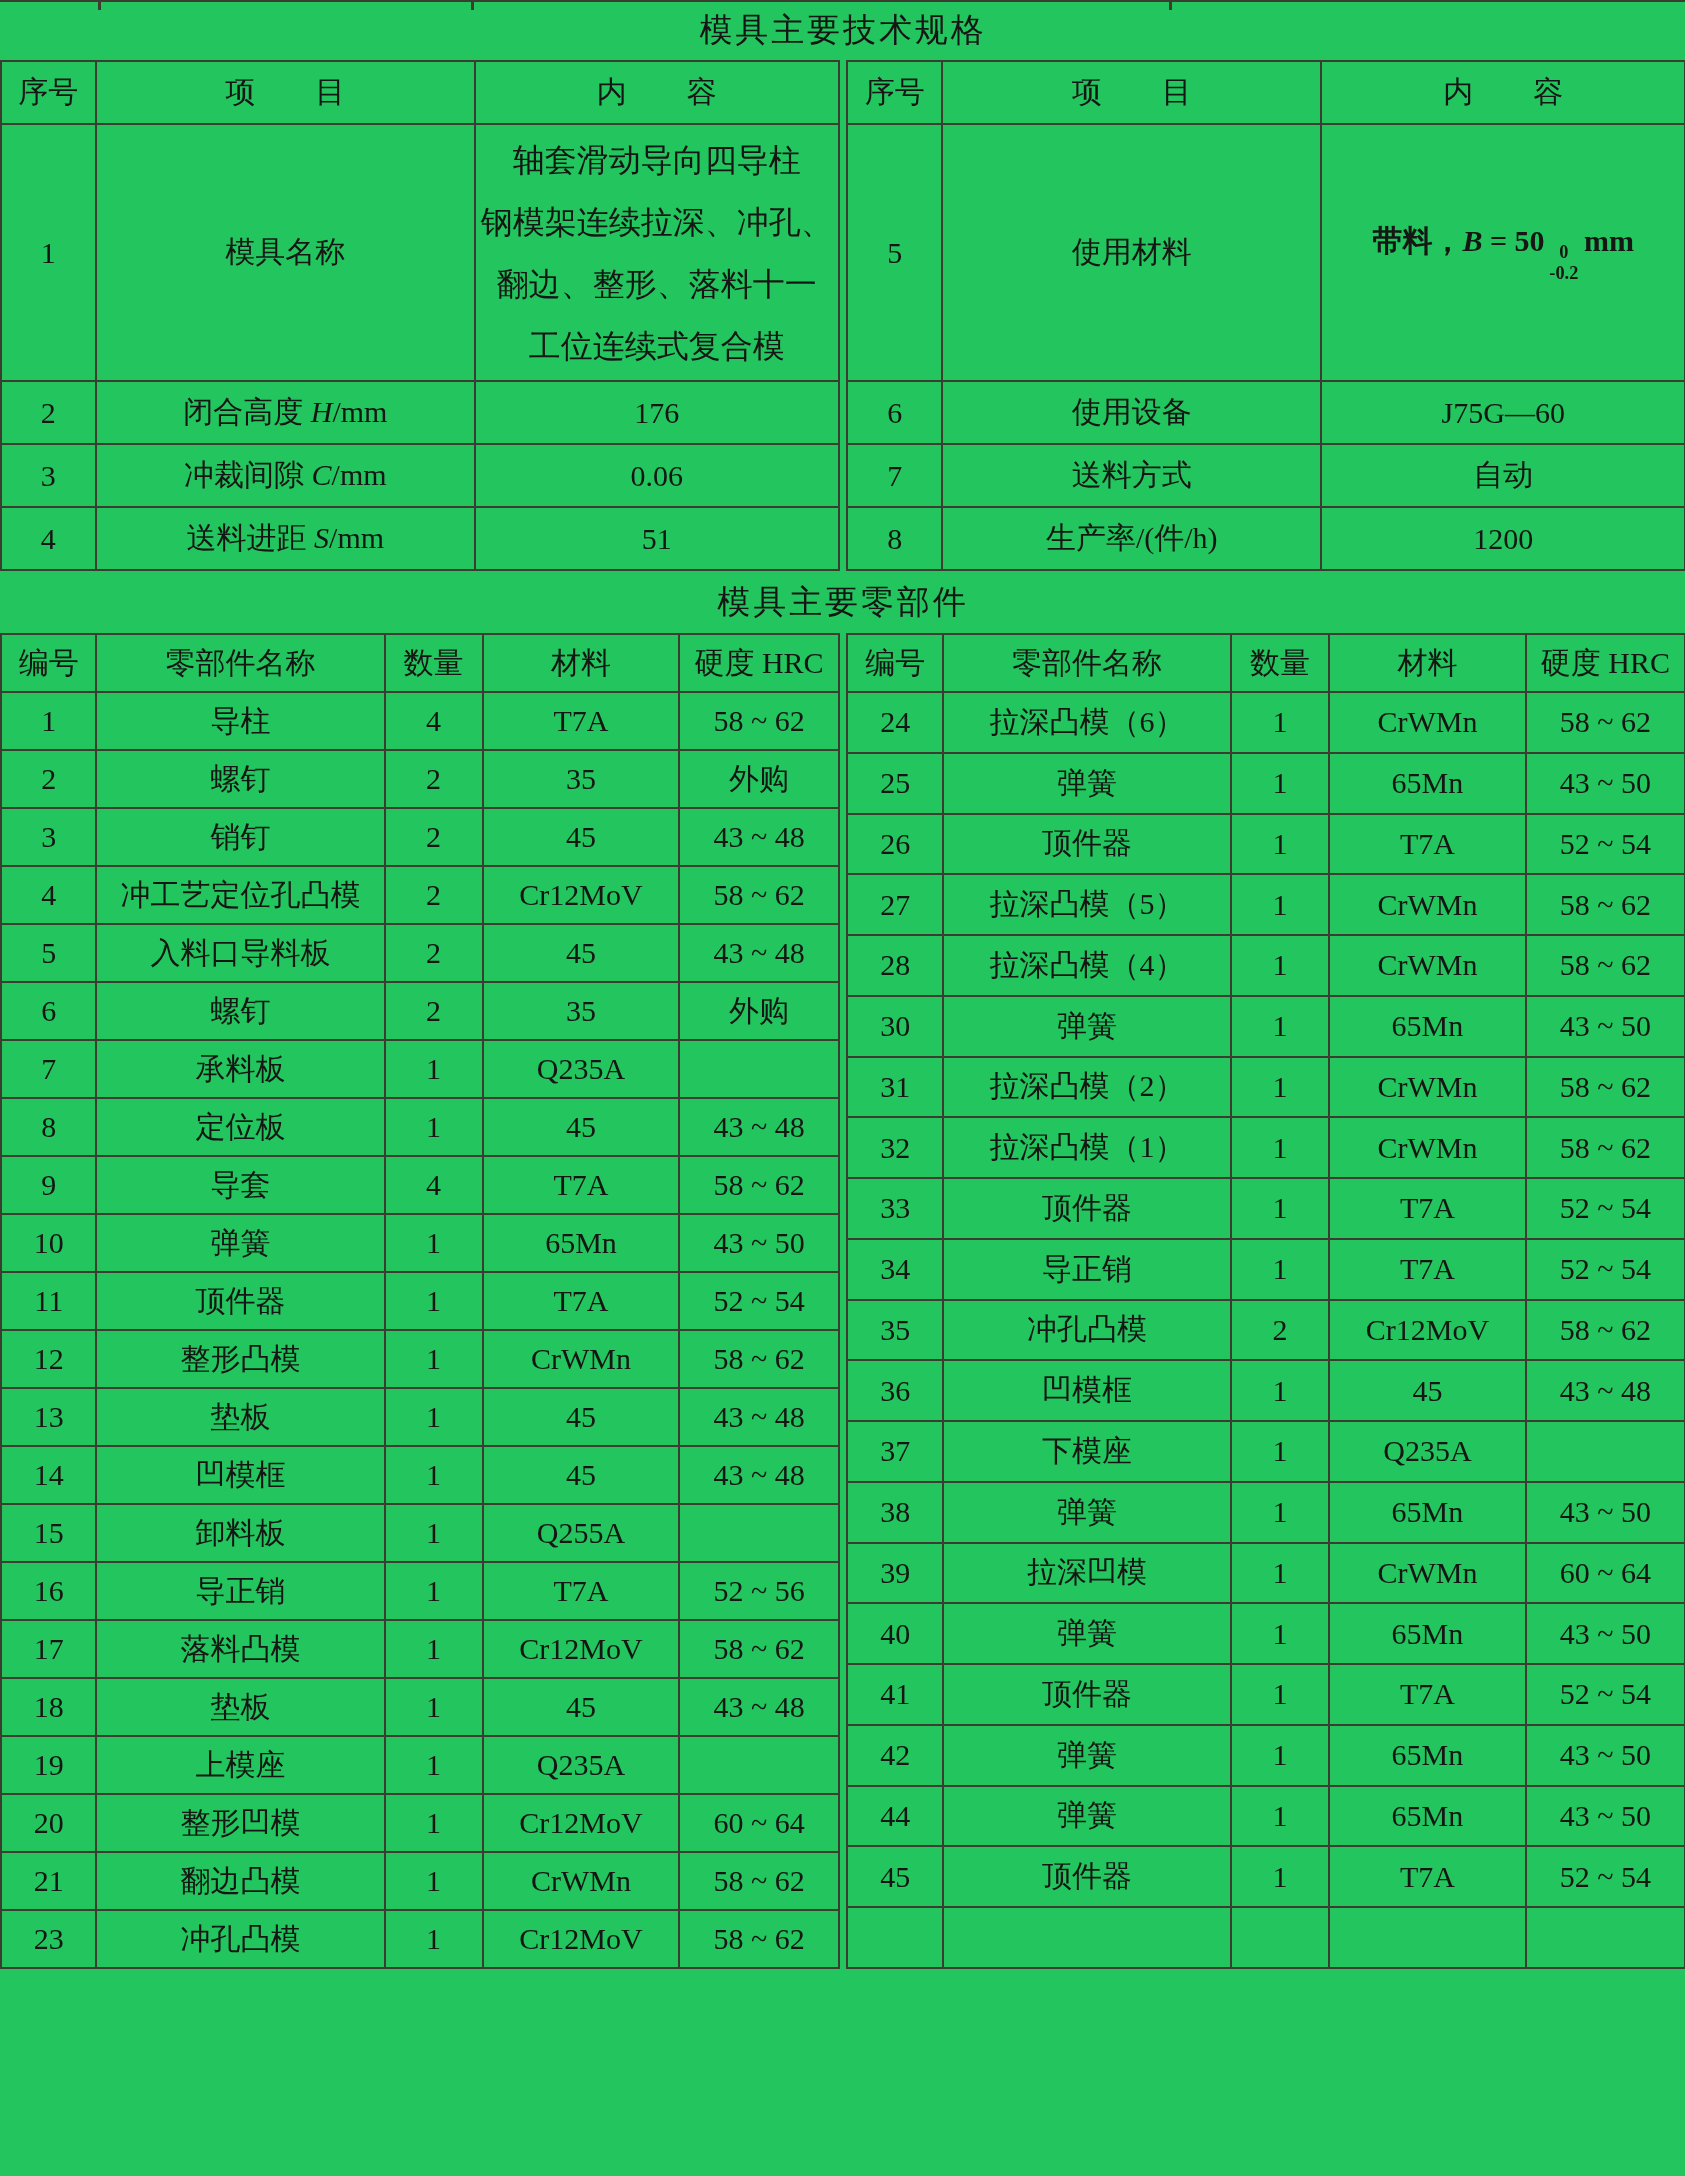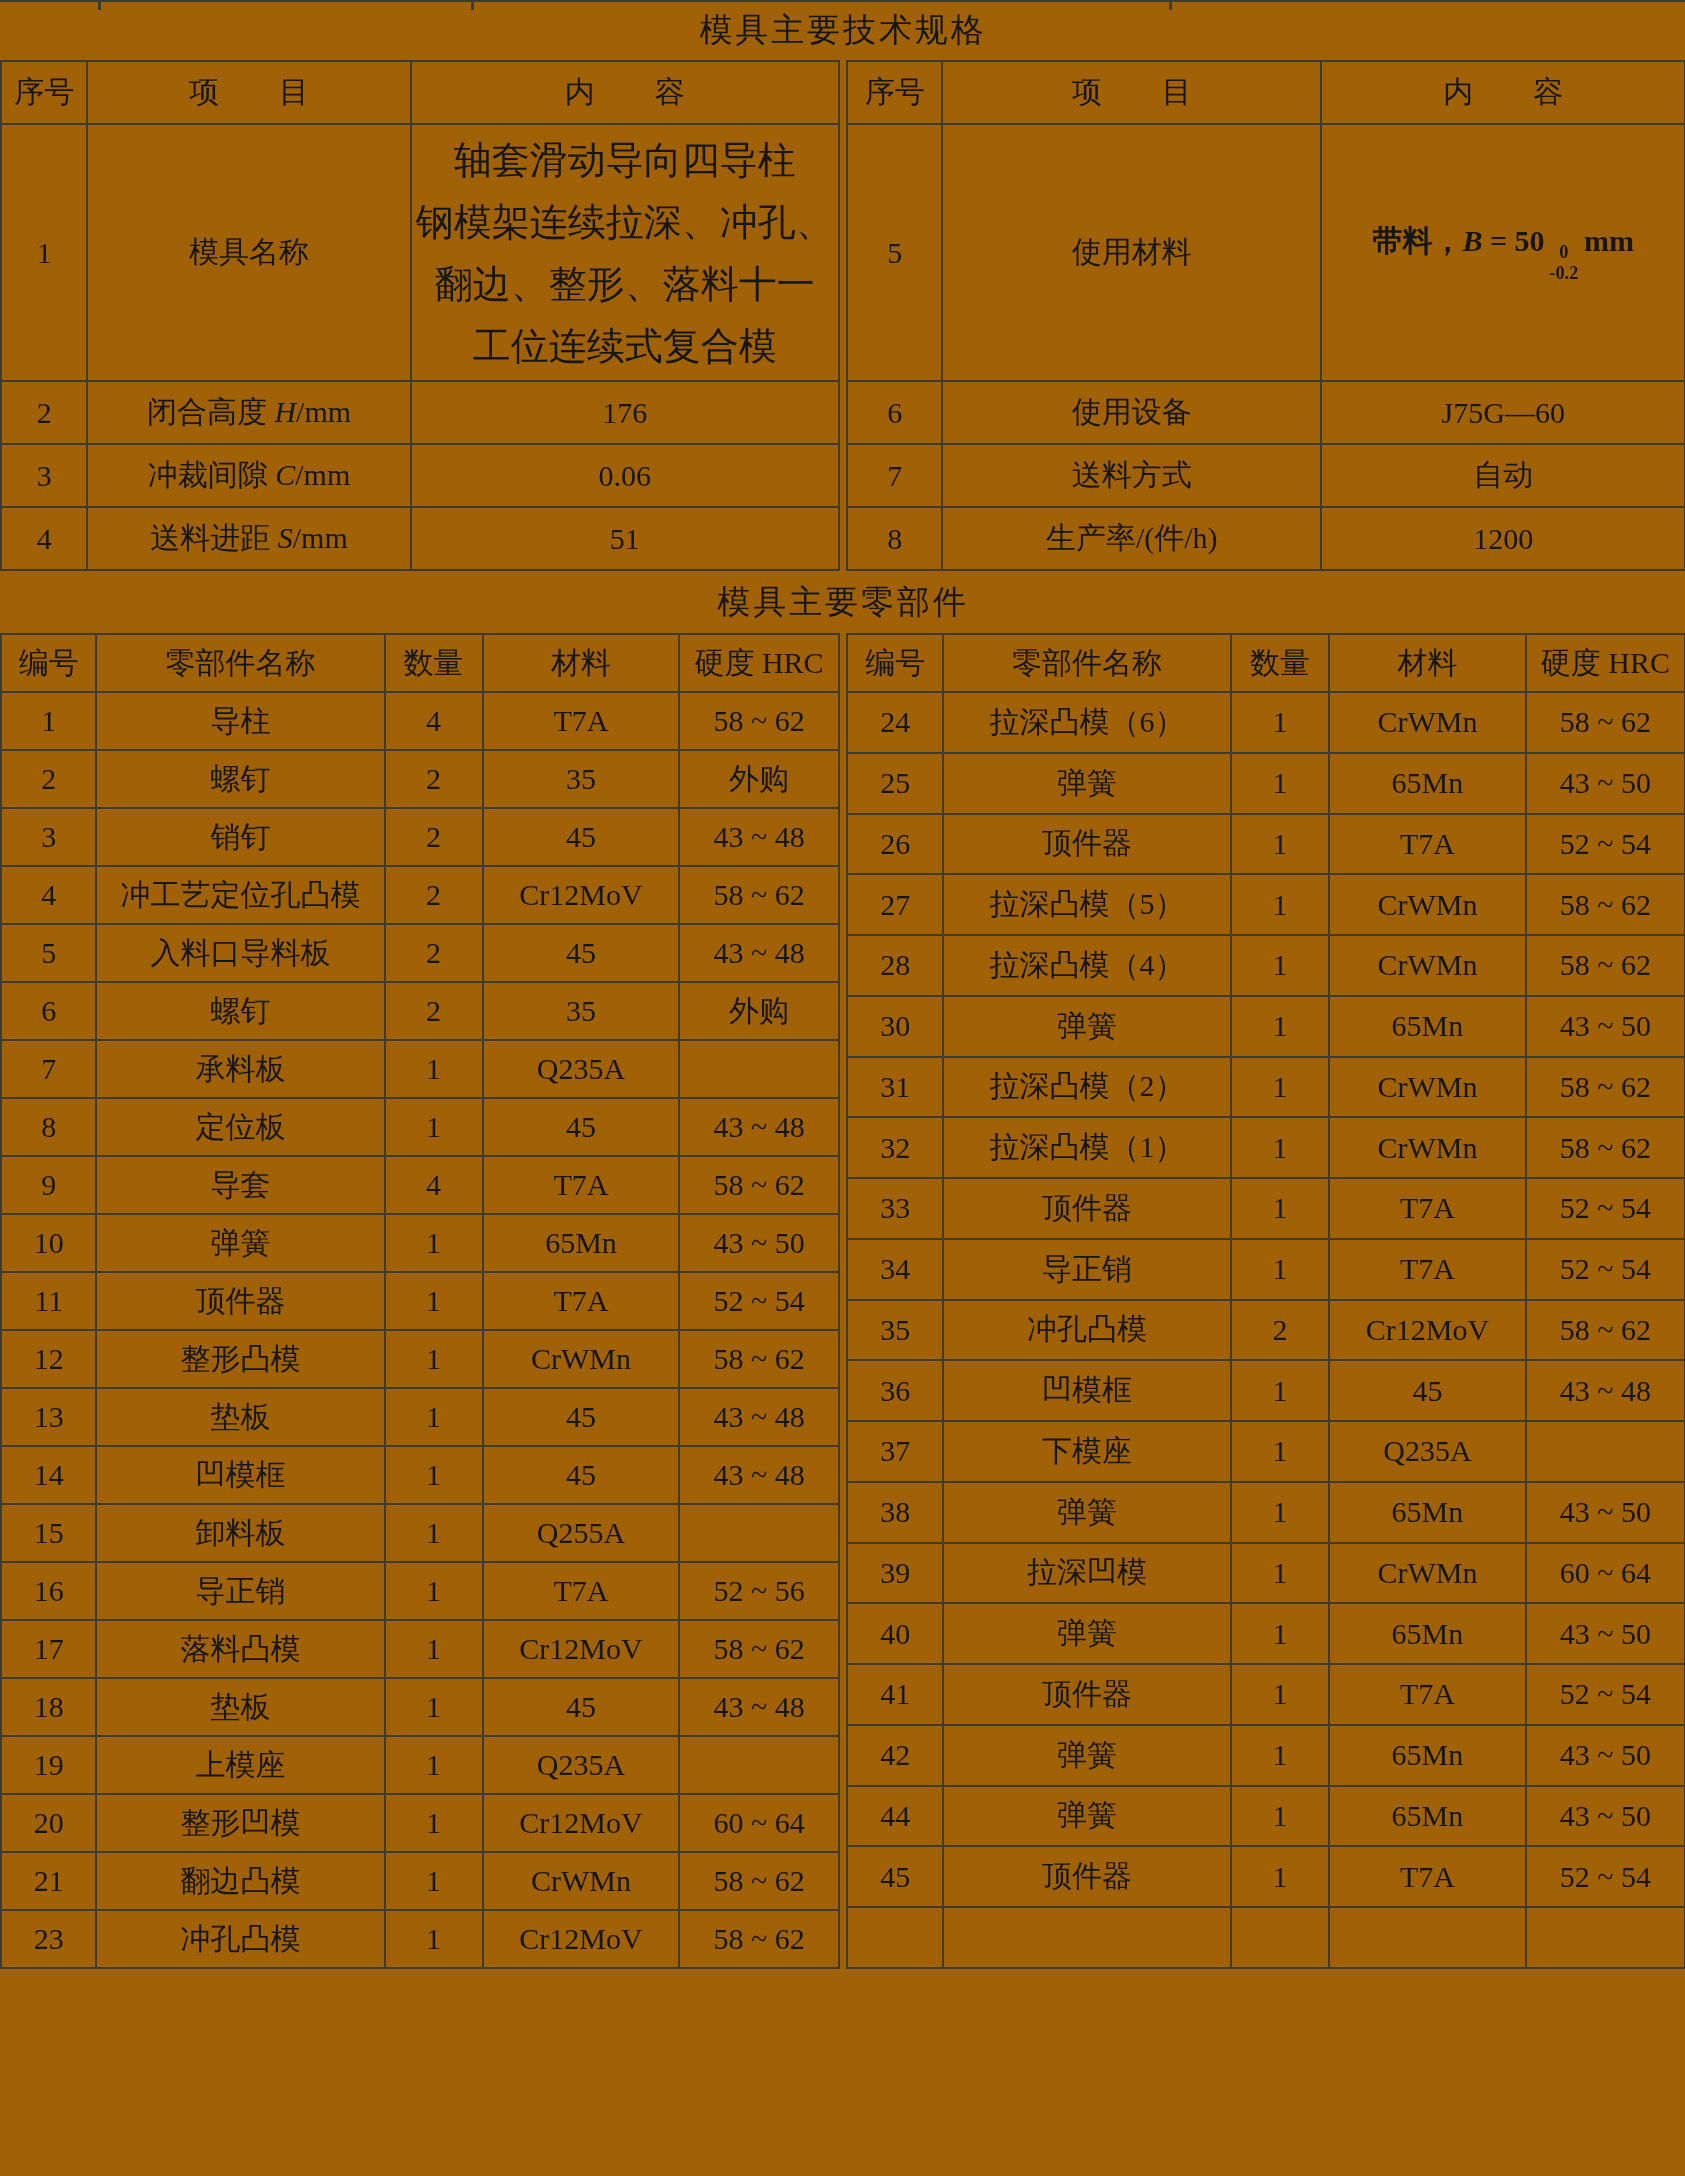--- a/index.html
+++ b/index.html
@@ -1,20 +1,20 @@
 <!DOCTYPE html>
 <html><head>
 <meta charset="utf-8">
 <style>
   html,body{margin:0;padding:0;background:#fbfbf8;}
   .sheet{
     position:relative;
     width:1686px;height:2176px;
     margin:0 auto;
-    background:#a16207;
+    background:#22c55e;
     color:#161614;
     font-family:"Liberation Serif","DejaVu Serif",serif;
     box-sizing:border-box;
     overflow:hidden;
   }
   .top-rule{position:absolute;top:0;left:0;width:1686px;border-top:2.9px solid #3c3c31;}
   .tick{position:absolute;top:0;width:2.9px;height:9.7px;background:#3c3c31;}
   .tick.t1{left:98px}.tick.t2{left:471px}.tick.t3{left:1169px}
 
   .band{
@@ -29,21 +29,21 @@
     border:2.9px solid #3c3c31;
     text-align:center;vertical-align:middle;
     font-weight:normal;font-size:30px;
     padding:0 3.9px;overflow:hidden;white-space:nowrap;
   }
   .spec tr{height:63px;}
   .spec tr.tall{height:257px;}
   .parts tr{height:58px;padding-left:31px;}
   i{font-style:italic;font-family:"Liberation Serif","DejaVu Serif",serif;}
 
-  .mlines{line-height:62px;font-size:38px;white-space:nowrap;}
+  .mlines{line-height:62px;font-size:32px;white-space:nowrap;}
   .formula{white-space:nowrap;font-size:30px;font-weight:bold;}
   .formula .unit{margin-left:5.8px;}
   .tol{
     display:inline-flex;flex-direction:column;align-items:center;
     font-size:18.3px;line-height:1.15;vertical-align:-7.7px;margin-left:4.8px;
   }
 </style>
 </head>
 <body>
 

